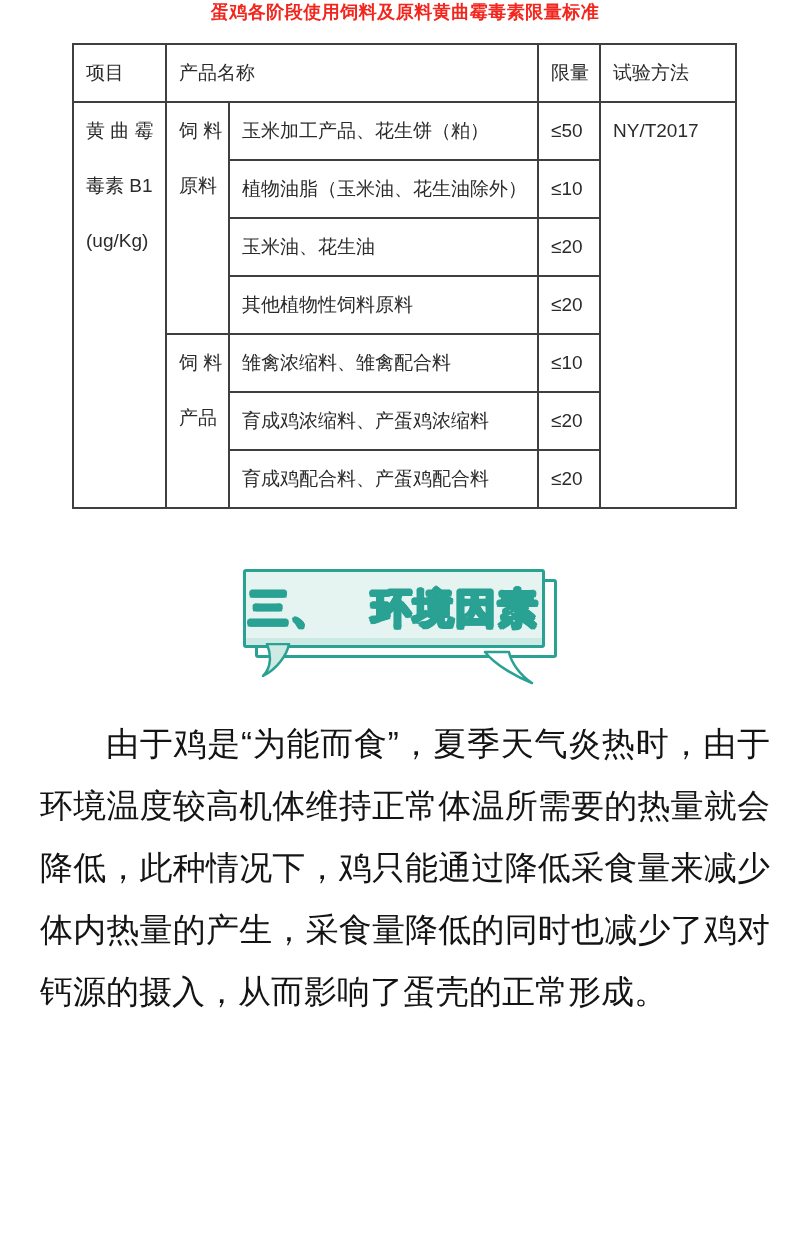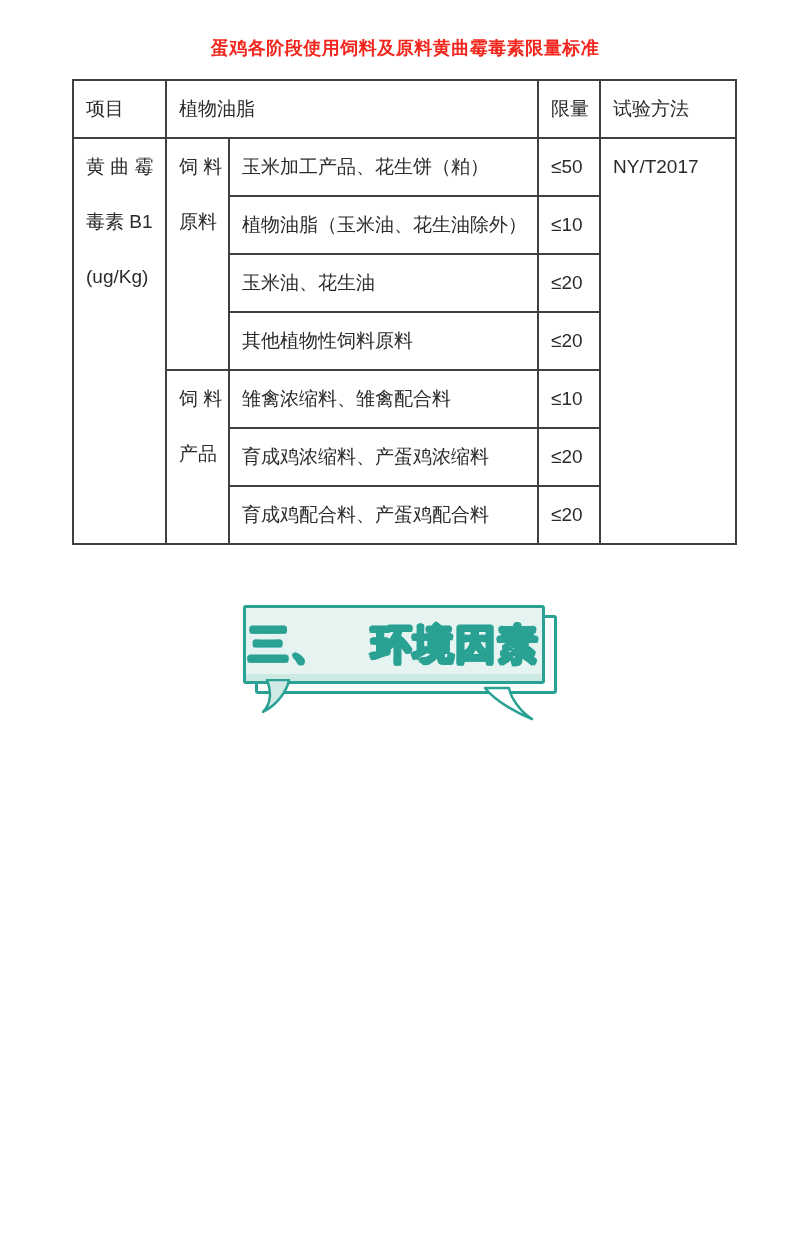--- a/index.html
+++ b/index.html
@@ -8,21 +8,20 @@
     min-height: 1250px;
     background: #ffffff;
     font-family: "Liberation Sans", sans-serif;
     position: relative;
     overflow: hidden;
   }
 
   
   .doc-title {
     margin: 0;
-    padding-top: 36px;
     text-align: center;
     color: #f2261d;
     font-size: 18px;
     font-weight: bold;
     letter-spacing: 0.5px;
   }
 
   
   .table-outer { margin: 19px 0 0 72px; }
   table.limits {
@@ -114,21 +113,21 @@
     <colgroup>
       <col style="width:93px">
       <col style="width:63px">
       <col style="width:309px">
       <col style="width:62px">
       <col style="width:136px">
     </colgroup>
     <tbody>
       <tr>
         <th>项目</th>
-        <th colspan="2">植物油脂</th>
+        <th colspan="2">产品名称</th>
         <th>限量</th>
         <th>试验方法</th>
       </tr>
 
       <tr>
         <td rowspan="7" class="v-top">
           <div class="stack-line">黄 曲 霉</div>
           <div class="stack-line">毒素 B1</div>
           <div class="stack-line">(ug/Kg)</div>
         </td>
@@ -187,13 +186,14 @@
   </svg>
   <div class="bubble-main">
     <span class="bubble-text">三、 环境因素</span>
   </div>
   <svg class="tail-left" width="44" height="36" viewBox="0 0 44 36">
     <path d="M8 1 L30 1 C28 12 18 26 4 33 C13 24 12 11 8 1 Z" fill="#cfe9e4" stroke="#29a193" stroke-width="2.5" stroke-linejoin="round"></path>
   </svg>
 </div>
 
 <div class="body-text">
+  <p>由于鸡是“为能而食”，夏季天气炎热时，由于环境温度较高机体维持正常体温所需要的热量就会降低，此种情况下，鸡只能通过降低采食量来减少体内热量的产生，采食量降低的同时也减少了鸡对钙源的摄入，从而影响了蛋壳的正常形成。</p>
 </div>
 
 </body></html>

